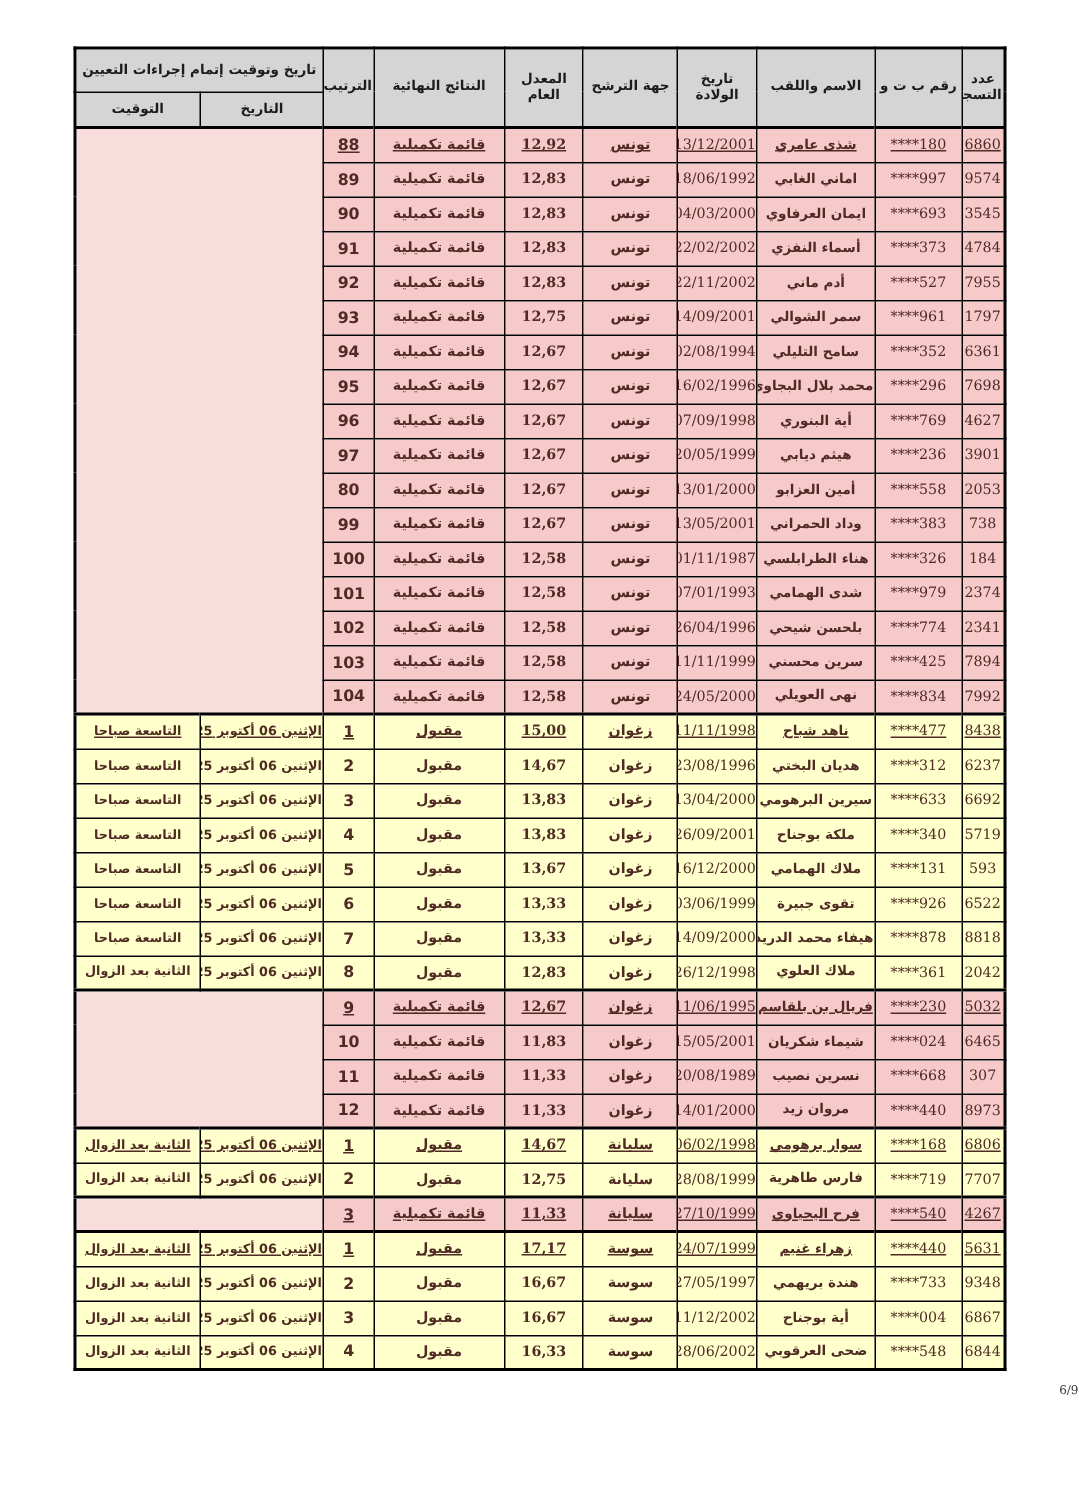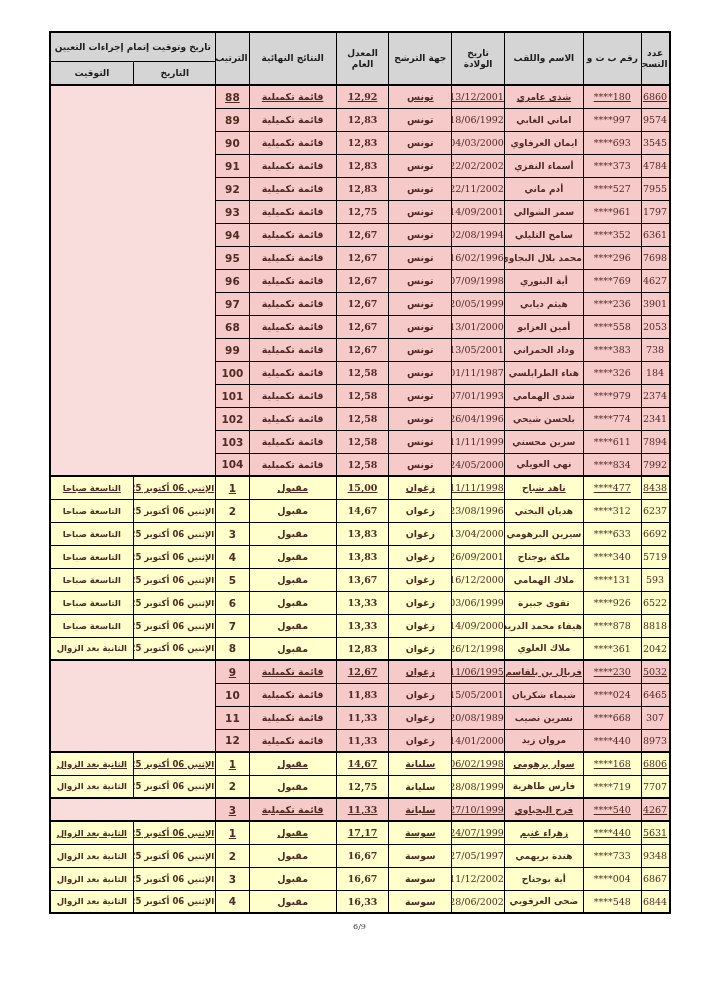--- a/index.html
+++ b/index.html
@@ -63,21 +63,21 @@
   tr.pink td { background: #f7caca; }
   tr.yellow td { background: #ffffcb; }
   td.hatch {
     background-color: #f9dcdc !important;
     background-image: radial-gradient(#ecb0b0 0.8px, rgba(0,0,0,0) 0.9px);
     background-size: 3px 3px;
   }
   tr.section-start td { border-top: 2.5px solid #000; text-decoration: underline; }
   .footer {
     direction: ltr;
-    text-align: center;
+    text-align: right;
     font-size: 8px;
     color: #3a3a3a;
     margin-top: 8px;
     font-family: "DejaVu Serif", serif;
   }
 </style>
 </head>
 <body>
 
 <div class="page">
@@ -214,21 +214,21 @@
           <td class="rank">97</td>
         </tr>
         <tr class="pink">
           <td class="num">2053</td>
           <td class="num ltr">****558</td>
           <td class="name">أمين العزابو</td>
           <td class="num">13/01/2000</td>
           <td>تونس</td>
           <td class="avg">12,67</td>
           <td>قائمة تكميلية</td>
-          <td class="rank">68</td>
+          <td class="rank">80</td>
         </tr>
         <tr class="pink">
           <td class="num">738</td>
           <td class="num ltr">****383</td>
           <td class="name">وداد الحمراني</td>
           <td class="num">13/05/2001</td>
           <td>تونس</td>
           <td class="avg">12,67</td>
           <td>قائمة تكميلية</td>
           <td class="rank">99</td>
@@ -258,21 +258,21 @@
           <td class="num ltr">****774</td>
           <td class="name">بلحسن شيحي</td>
           <td class="num">26/04/1996</td>
           <td>تونس</td>
           <td class="avg">12,58</td>
           <td>قائمة تكميلية</td>
           <td class="rank">102</td>
         </tr>
         <tr class="pink">
           <td class="num">7894</td>
-          <td class="num ltr">****611</td>
+          <td class="num ltr">****425</td>
           <td class="name">سرين محسني</td>
           <td class="num">11/11/1999</td>
           <td>تونس</td>
           <td class="avg">12,58</td>
           <td>قائمة تكميلية</td>
           <td class="rank">103</td>
         </tr>
         <tr class="pink">
           <td class="num">7992</td>
           <td class="num ltr">****834</td>

